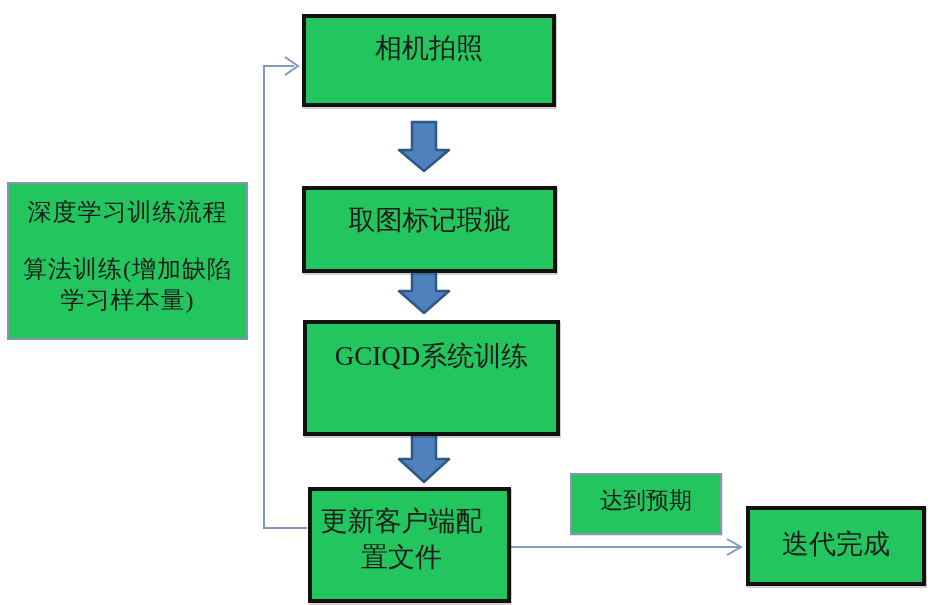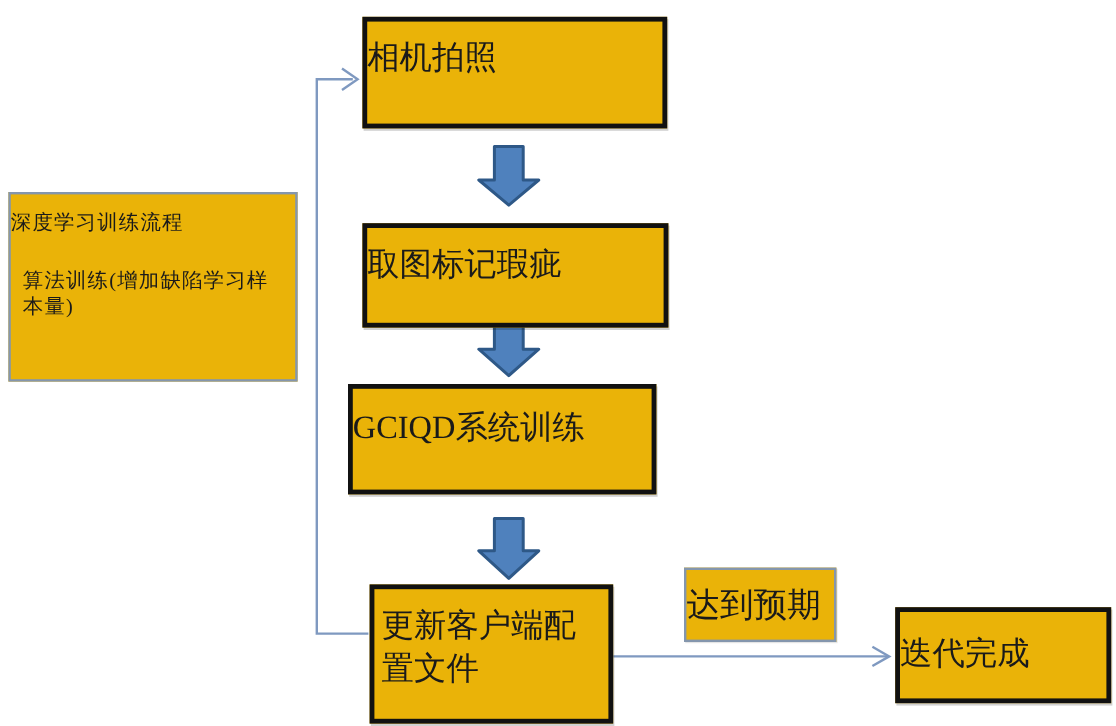--- a/index.html
+++ b/index.html
@@ -17,47 +17,48 @@
     color: var(--text, #1a1a1a);
   }
   .overlay {
     position: absolute;
     left: 0; top: 0;
     width: 930px; height: 605px;
   }
   .box {
     position: absolute;
     box-sizing: border-box;
-    background: #eab308;
+    background: #22c55e;
+    text-align: center;
   }
   .thick {
     border: 4px solid var(--box-border, #111111);
     box-shadow: 1px 2px 0 rgba(0,0,0,0.18);
     font-size: 27px;
     line-height: 1.35;
   }
   .thin-box {
     border: 2px solid var(--thin-border, #8496ad);
   }
   .step1 { left: 302px; top: 14px;  width: 254px; height: 93px;  padding-top: 12px; }
   .step2 { left: 302px; top: 186px; width: 255px; height: 87px;  padding-top: 12px; }
-  .step3 { left: 290px; top: 320px; width: 257px; height: 92px;  padding-top: 14px; }
+  .step3 { left: 303px; top: 320px; width: 257px; height: 116px;  padding-top: 14px; }
   .step4 { left: 308px; top: 487px; width: 203px; height: 116px; padding-top: 12px; padding-left: 6px; padding-right: 22px; }
   .end-box { left: 746px; top: 506px; width: 180px; height: 80px; padding-top: 16px; }
   .note-box {
-    left: 7px; top: 160px; width: 241px; height: 158px;
-    font-size: 17px;
+    left: 7px; top: 182px; width: 241px; height: 158px;
+    font-size: 24px;
     padding-top: 13px;
     letter-spacing: 1px;
   }
   .note-title { line-height: 1.25; }
   .note-body  { margin-top: 27px; line-height: 1.3; padding: 0 10px; }
   .cond-box {
-    left: 570px; top: 473px; width: 127px; height: 62px;
-    font-size: 28px;
+    left: 570px; top: 473px; width: 152px; height: 62px;
+    font-size: 23px;
     padding-top: 10px;
     box-shadow: 1px 1px 0 rgba(0,0,0,0.10);
   }
   .connector-line {
     fill: none;
     stroke: var(--connector, #7f99c0);
     stroke-width: 2;
   }
   .block-arrow {
     fill: var(--arrow-fill, #4f81bd);

